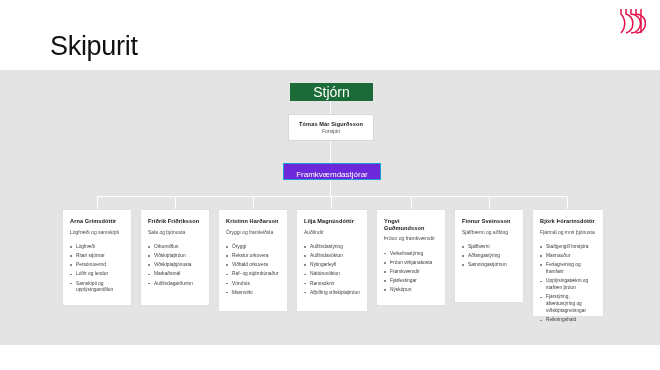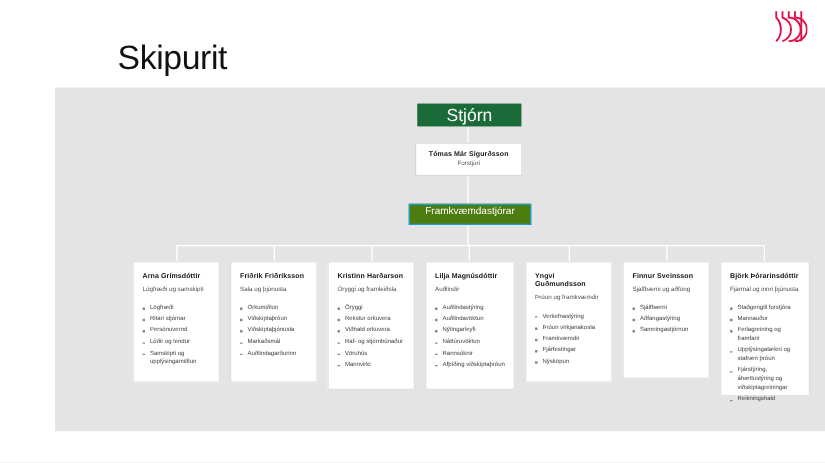--- a/index.html
+++ b/index.html
@@ -2,21 +2,21 @@
 <html><head>
 <meta charset="utf-8">
 <style>
   html,body{margin:0;padding:0;}
   body{
     width:660px;height:370px;
     background:#ffffff;
     font-family:"Liberation Sans","DejaVu Sans",sans-serif;
     overflow:hidden;position:relative;
   }
-  .slide{position:absolute;inset:0;margin-left:44px;}
+  .slide{position:absolute;inset:0;}
 
   
   .logo{position:absolute;top:8px;right:14px;width:28px;height:26px;}
   .page-title{
     position:absolute;left:50px;top:33px;
     font-size:27px;font-weight:400;color:#111111;
     letter-spacing:-0.3px;line-height:1;
   }
 
   
@@ -38,22 +38,22 @@
   .box-ceo{
     position:absolute;left:288px;top:114px;width:84px;height:25px;
     background:#ffffff;border:1px solid #d8d8d8;
     display:flex;flex-direction:column;align-items:center;justify-content:center;
     gap:1px;
   }
   .box-ceo .nm{font-size:5.6px;font-weight:bold;color:#1a1a1a;letter-spacing:0.1px;}
   .box-ceo .rl{font-size:5px;color:#555555;}
   .box-fram{
     position:absolute;left:283px;top:163px;width:96px;height:15px;
-    background:#4d7c0f;border:1px solid #1d9bd7;
-    display:flex;align-items:flex-start;justify-content:center;
+    background:#6d28d9;border:1px solid #1d9bd7;
+    display:flex;align-items:flex-end;justify-content:center;
     color:#ffffff;font-size:8px;
   }
 
   
   .cards{position:absolute;left:0;top:0;width:660px;height:370px;}
   .card{
     position:absolute;top:209px;
     background:#ffffff;border:1px solid #e0e0e0;
     box-sizing:border-box;
     padding:8px 7px 6px 7px;

